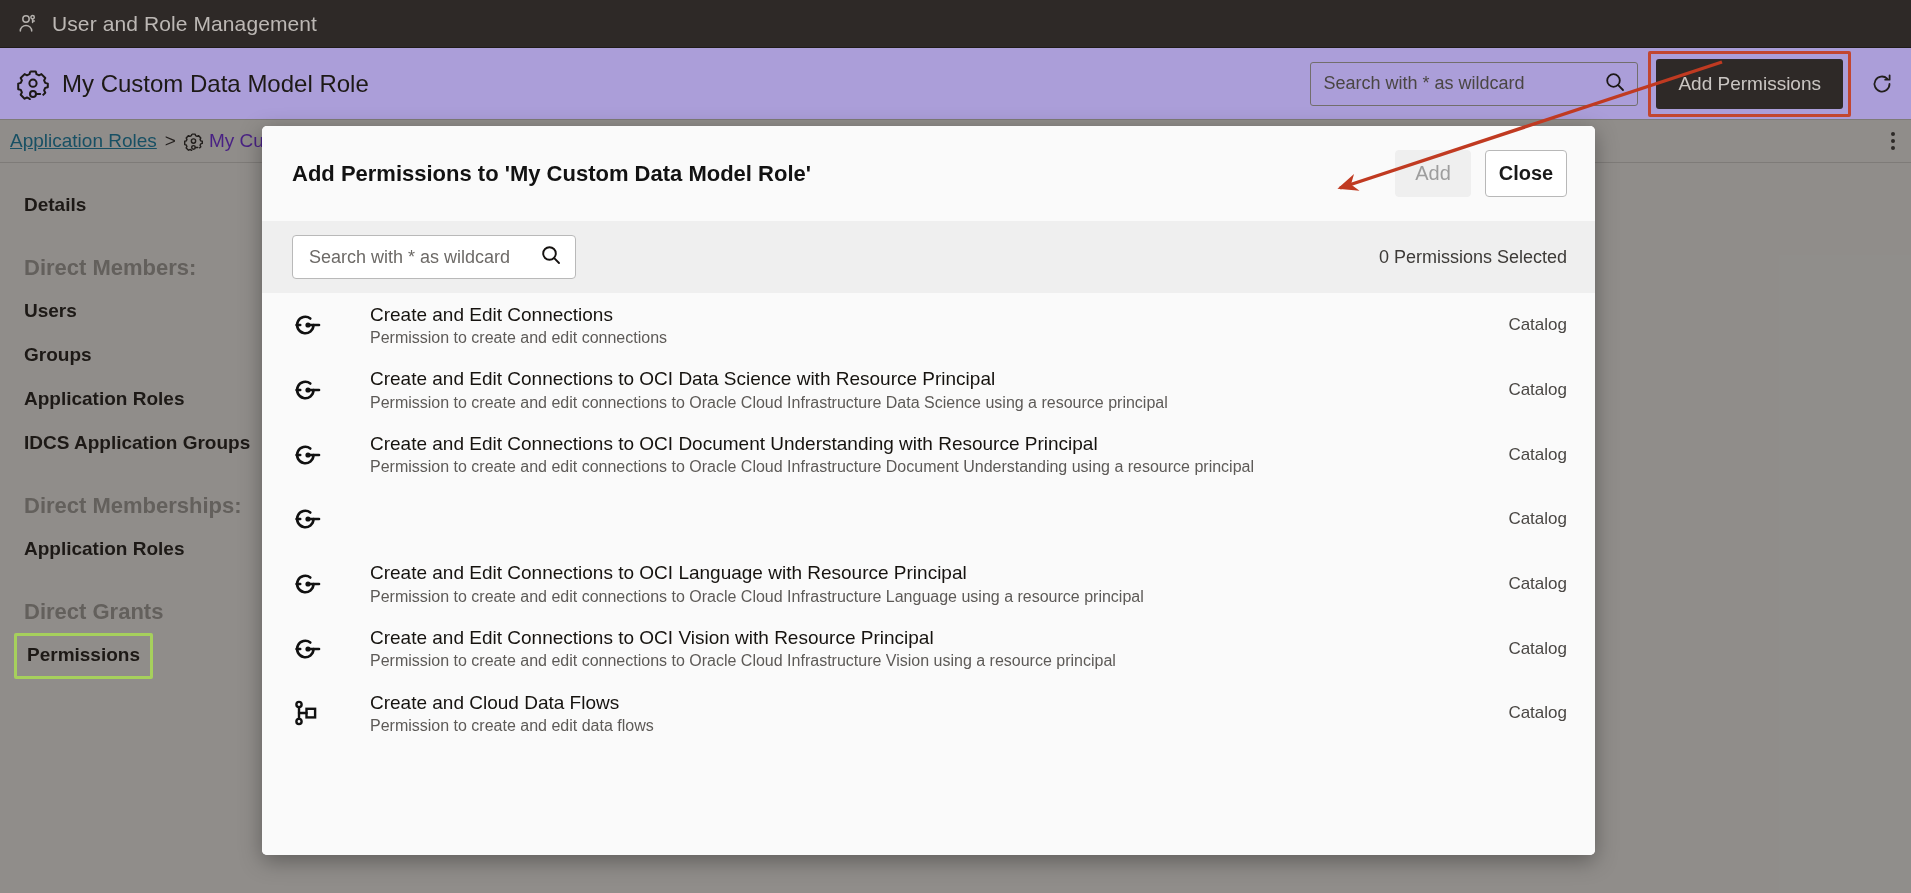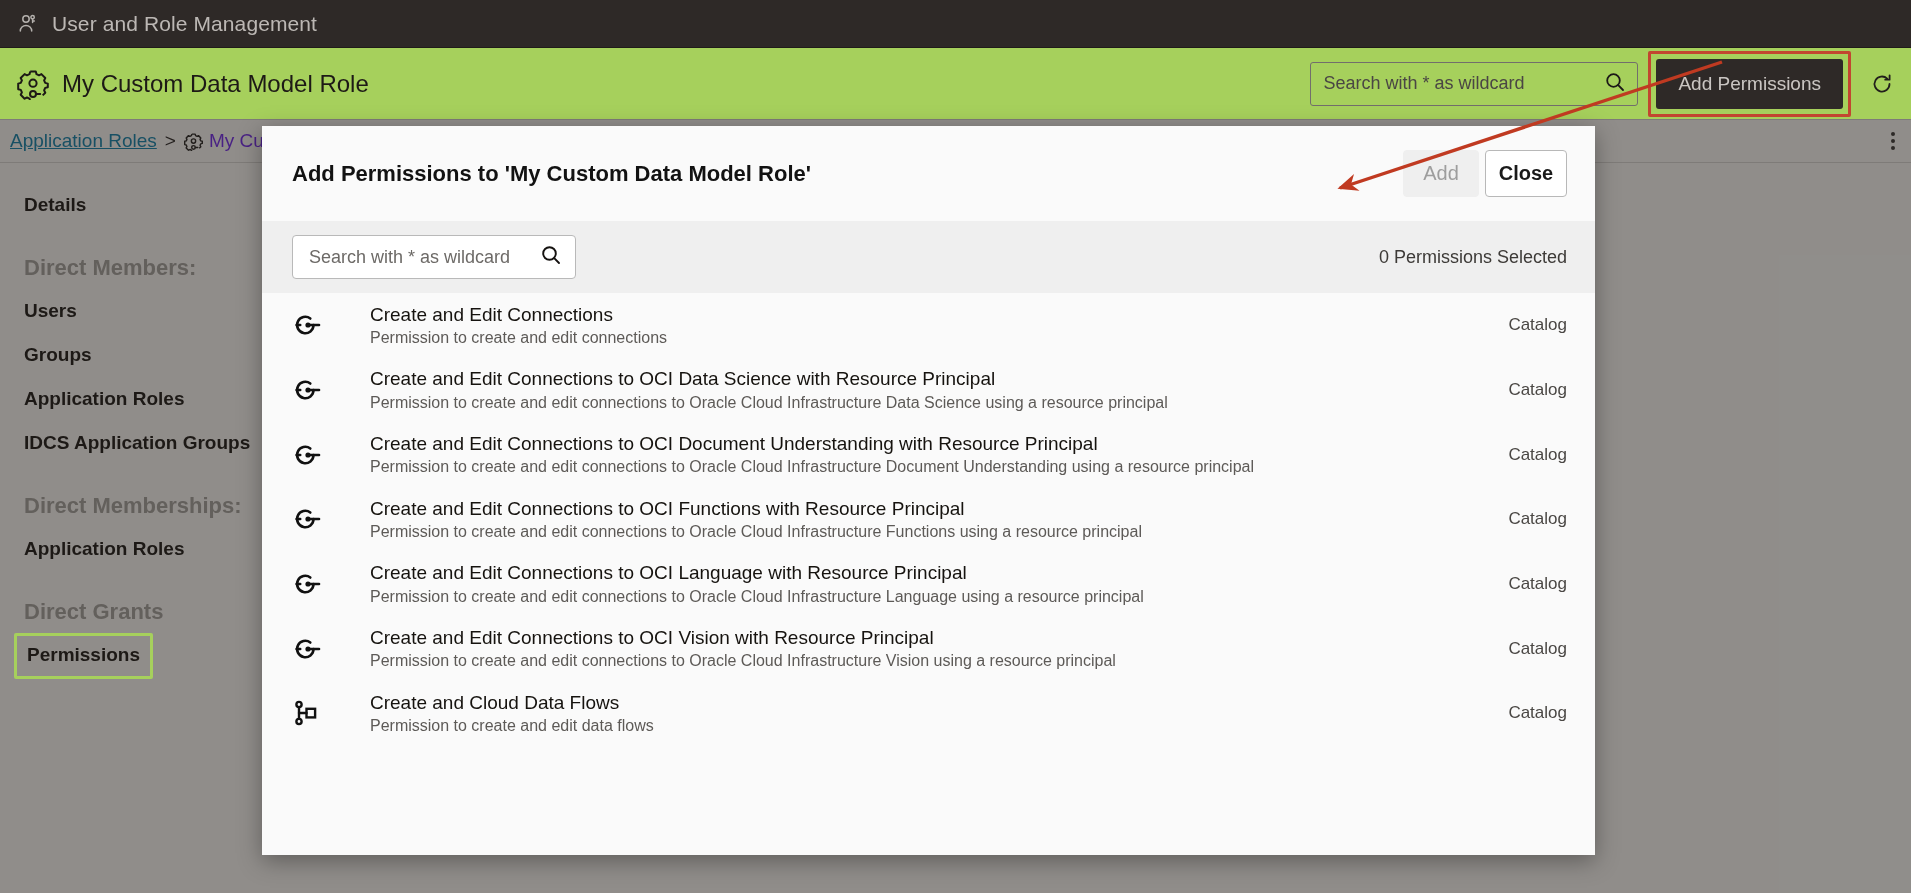--- a/index.html
+++ b/index.html
@@ -34,21 +34,21 @@
   .topbar .tb-title {
     color: #d8d4d0;
     font-size: 21px;
     letter-spacing: .1px;
   }
 
   
   .pageheader {
     position: absolute; left: 0; top: 48px;
     width: 1911px; height: 72px;
-    background: #bef264;
+    background: #c4b5fd;
     display: flex; align-items: center;
     border-bottom: 1px solid #8d8a87;
   }
   .ph-icon {
     width: 34px; height: 34px;
     margin-left: 16px; margin-right: 12px;
     display: flex; align-items: center; justify-content: center;
   }
   .ph-title {
     font-size: 24px;
@@ -166,40 +166,40 @@
     width: 1911px; height: 893px;
     background: rgba(60,58,56,0.18);
   }
 
   
   .modal {
     position: absolute;
     left: 262px; top: 126px;
     width: 1333px; height: 729px;
     background: #fafafa;
-    border-radius: 0;
+    border-radius: 5px;
     box-shadow: 0 6px 22px rgba(0,0,0,0.34);
     overflow: hidden;
     display: flex; flex-direction: column;
   }
   .modal-head {
     height: 95px;
     background: #fafafa;
     display: flex; align-items: center;
     padding: 0 28px 0 30px;
     flex: 0 0 auto;
   }
   .modal-title {
     font-size: 22px;
     font-weight: 700;
     color: #121212;
   }
   .modal-head-actions {
     margin-left: auto;
-    display: flex; align-items: flex-start; gap: 6px;
+    display: flex; align-items: flex-start; gap: 14px;
   }
   .btn-add {
     background: #efefef;
     color: #9d9d9d;
     border: 1px solid #efefef;
     border-radius: 4px;
     font-family: inherit;
     font-size: 20px;
     width: 76px; height: 47px;
     cursor: default;
@@ -470,24 +470,20 @@
           </div>
           <div class="row">
             <span class="row-ico">
               <svg width="34" height="34" viewBox="0 0 34 34" fill="none" stroke="#111" stroke-width="2.6">
       <path d="M22.5 17a8.2 8.2 0 1 1-3.2-6.5" stroke-linecap="round"></path>
       <circle cx="17" cy="17" r="2.6" fill="#111" stroke="none"></circle>
       <path d="M17 17h11" stroke-linecap="round"></path>
       <path d="M5.6 17h3.6" stroke-linecap="round"></path>
     </svg>
             </span>
-            <span class="row-text">
-              <span class="row-title">Create and Edit Connections to OCI Functions with Resource Principal</span>
-              <span class="row-desc">Permission to create and edit connections to Oracle Cloud Infrastructure Functions using a resource principal</span>
-            </span>
             <span class="row-cat">Catalog</span>
           </div>
           <div class="row">
             <span class="row-ico">
               <svg width="34" height="34" viewBox="0 0 34 34" fill="none" stroke="#111" stroke-width="2.6">
       <path d="M22.5 17a8.2 8.2 0 1 1-3.2-6.5" stroke-linecap="round"></path>
       <circle cx="17" cy="17" r="2.6" fill="#111" stroke="none"></circle>
       <path d="M17 17h11" stroke-linecap="round"></path>
       <path d="M5.6 17h3.6" stroke-linecap="round"></path>
     </svg>

